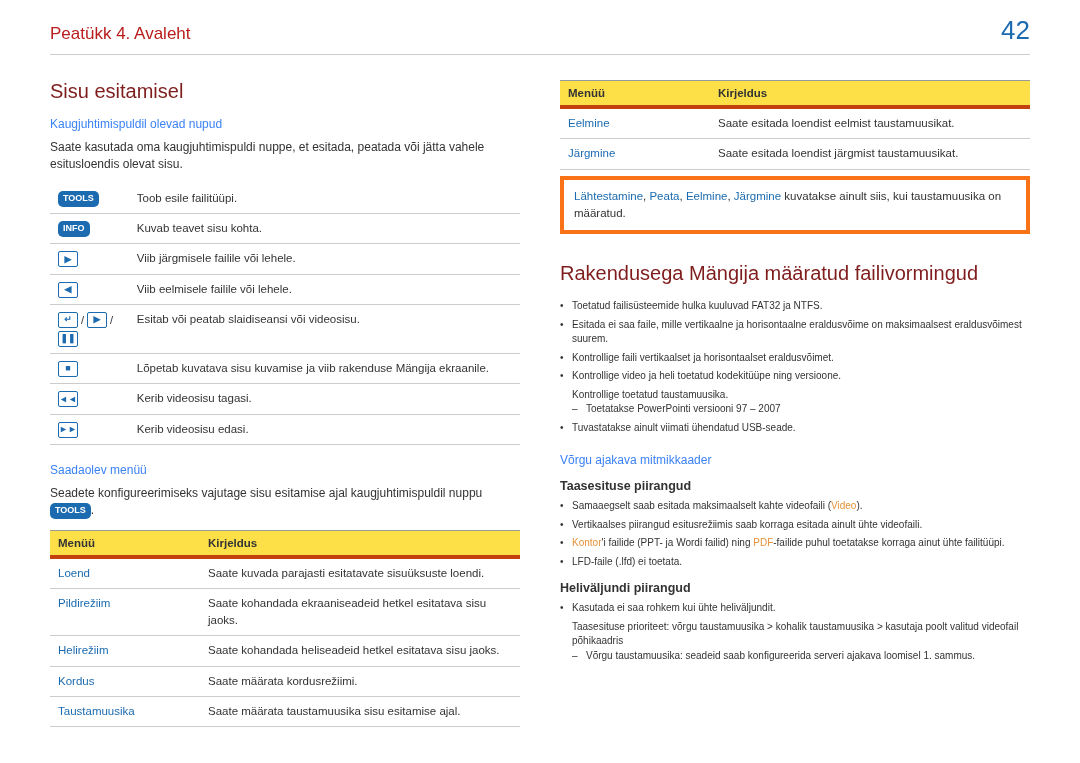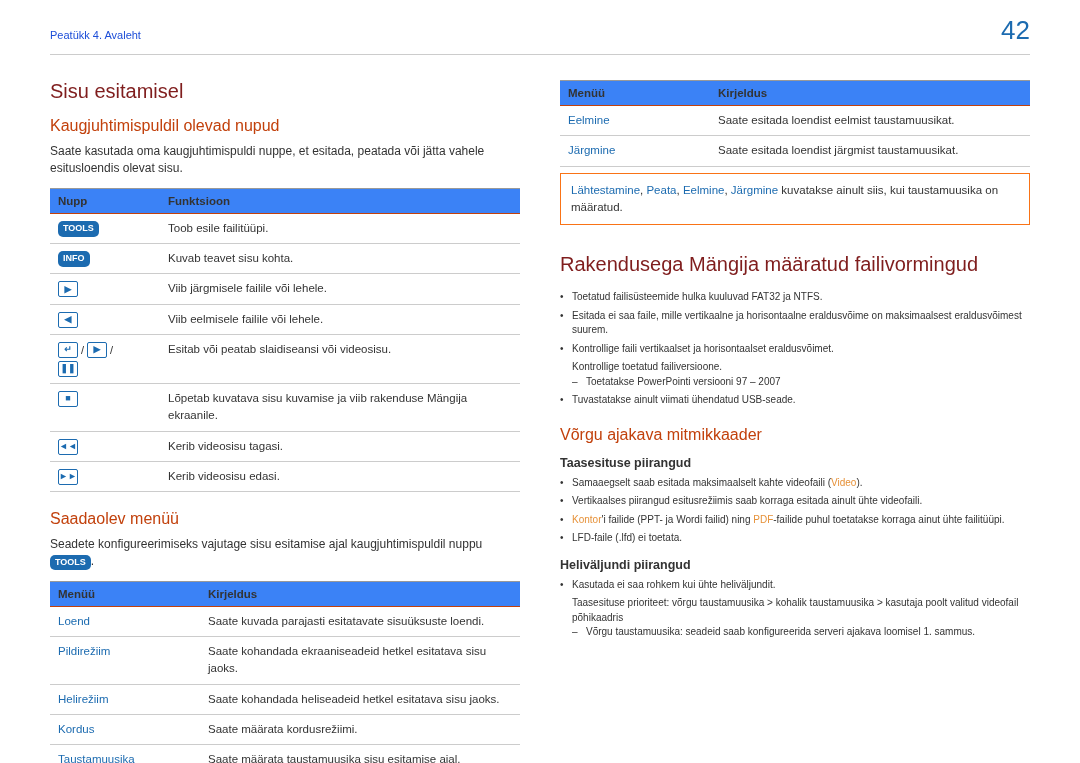--- a/index.html
+++ b/index.html
@@ -1,40 +1,40 @@
 <!DOCTYPE html>
 <html><head>
 <meta charset="utf-8">
 <style>
 * { margin: 0; padding: 0; box-sizing: border-box; }
 body { font-family: Arial, "Segoe UI", sans-serif; width: 1080px; height: 763px; background: #fff; color: #333; font-size: 12px; }
 .page { padding: 15px 50px 30px 50px; }
 .header { display: flex; justify-content: space-between; align-items: baseline; border-bottom: 1px solid #ccc; padding-bottom: 8px; margin-bottom: 25px; }
-.chapter { color: #1d4ed8; font-size: 11px; }
+.chapter { color: #b91c1c; font-size: 17px; }
 .page-num { color: #1c6bb0; font-size: 26px; font-weight: 300; }
 .columns { display: flex; gap: 40px; }
 .col { flex: 1; min-width: 0; }
 h1 { color: #7f1d1d; font-size: 20px; font-weight: 500; margin-bottom: 14px; }
-h2 { color: #c2410c; font-size: 16px; font-weight: 500; margin-bottom: 8px; margin-top: 18px; }
+h2 { color: #3b82f6; font-size: 12px; font-weight: 500; margin-bottom: 8px; margin-top: 18px; }
 h2.first { margin-top: 0; }
 h3 { color: #333; font-size: 12.5px; font-weight: 700; margin-top: 12px; margin-bottom: 6px; }
 p { font-size: 12px; line-height: 1.45; margin-bottom: 10px; }
 .badge { display: inline-block; padding: 1px 5px; font-size: 9px; font-weight: 700; color: #fff; background: #1c6bb0; border-radius: 5px; vertical-align: middle; }
 table { width: 100%; border-collapse: collapse; font-size: 11.5px; }
-th { background: #3b82f6; text-align: left; font-weight: 700; padding: 6px 8px; border-top: 1px solid #999; border-bottom: 1px solid #c2410c; }
+th { background: #fde047; text-align: left; font-weight: 700; padding: 6px 8px; border-top: 1px solid #999; border-bottom: 4px solid #c2410c; }
 td { padding: 6px 8px; border-bottom: 1px solid #ccc; vertical-align: top; line-height: 1.5; }
 td.menu-label { color: #1c6bb0; white-space: nowrap; }
 .icon-box { display: inline-flex; width: 20px; height: 16px; border: 1px solid #1c6bb0; border-radius: 2px; color: #1c6bb0; font-size: 9px; align-items: center; justify-content: center; font-weight: 700; vertical-align: middle; }
 ul { list-style: none; padding-left: 0; }
 ul.bullets > li { font-size: 10px; line-height: 1.45; padding-left: 12px; position: relative; margin-bottom: 4px; }
 ul.bullets > li:has(.dash)::before { content: none; }
 ul.bullets > li::before { content: "•"; position: absolute; left: 0; }
 ul.bullets > li li { padding-left: 14px; position: relative; }
 ul.bullets > li li::before { content: "–"; position: absolute; left: 0; }
-.note { border: 1px solid #f97316; padding: 8px 10px; margin-top: 6px; font-size: 11.5px; line-height: 1.5; }
+.note { border: 4px solid #f97316; padding: 8px 10px; margin-top: 6px; font-size: 11.5px; line-height: 1.5; }
 .blue { color: #1c6bb0; }
 .orange { color: #e69138; }
 .bcol { width: 110px; }
 .bcol2 { width: 150px; }
 .sep { color: #333; }
 .icon-sep { font-size: 11px; margin: 0 3px; vertical-align: middle; }
 </style>
 </head>
 <body>
 
@@ -45,24 +45,20 @@
   </div>
 
   <div class="columns">
     <div class="col">
       <h1>Sisu esitamisel</h1>
       <h2 class="first">Kaugjuhtimispuldil olevad nupud</h2>
       <p>Saate kasutada oma kaugjuhtimispuldi nuppe, et esitada, peatada või jätta vahele esitusloendis olevat sisu.</p>
 
       <table>
         <tbody>
-            <tr>
-          <th class="bcol">Nupp</th>
-          <th>Funktsioon</th>
-        </tr>
         <tr>
           <td><span class="badge">TOOLS</span></td>
           <td>Toob esile failitüüpi.</td>
         </tr>
         <tr>
           <td><span class="badge">INFO</span></td>
           <td>Kuvab teavet sisu kohta.</td>
         </tr>
         <tr>
           <td><span class="icon-box">▶</span></td>
@@ -149,22 +145,23 @@
 
       <div class="note">
         <span class="blue">Lähtestamine</span><span class="sep">, </span><span class="blue">Peata</span><span class="sep">, </span><span class="blue">Eelmine</span><span class="sep">, </span><span class="blue">Järgmine</span><span> kuvatakse ainult siis, kui taustamuusika on määratud.</span>
       </div>
 
       <h1 style="margin-top:28px">Rakendusega Mängija määratud failivormingud</h1>
       <ul class="bullets">
         <li>Toetatud failisüsteemide hulka kuuluvad FAT32 ja NTFS.</li>
         <li>Esitada ei saa faile, mille vertikaalne ja horisontaalne eraldusvõime on maksimaalsest eraldusvõimest suurem.</li>
         <li>Kontrollige faili vertikaalset ja horisontaalset eraldusvõimet.</li>
+        <li>Kontrollige video ja heli toetatud kodekitüüpe ning versioone.</li>
         <li>
-          <span>Kontrollige toetatud failiversioone.</span>
+          <span>Kontrollige toetatud taustamuusika.</span>
           <ul>
               <li class="dash">Toetatakse PowerPointi versiooni 97 – 2007</li>
             </ul>
         </li>
         <li>Tuvastatakse ainult viimati ühendatud USB-seade.</li>
       </ul>
 
       <h2>Võrgu ajakava mitmikkaader</h2>
       <h3>Taasesituse piirangud</h3>
       <ul class="bullets">

